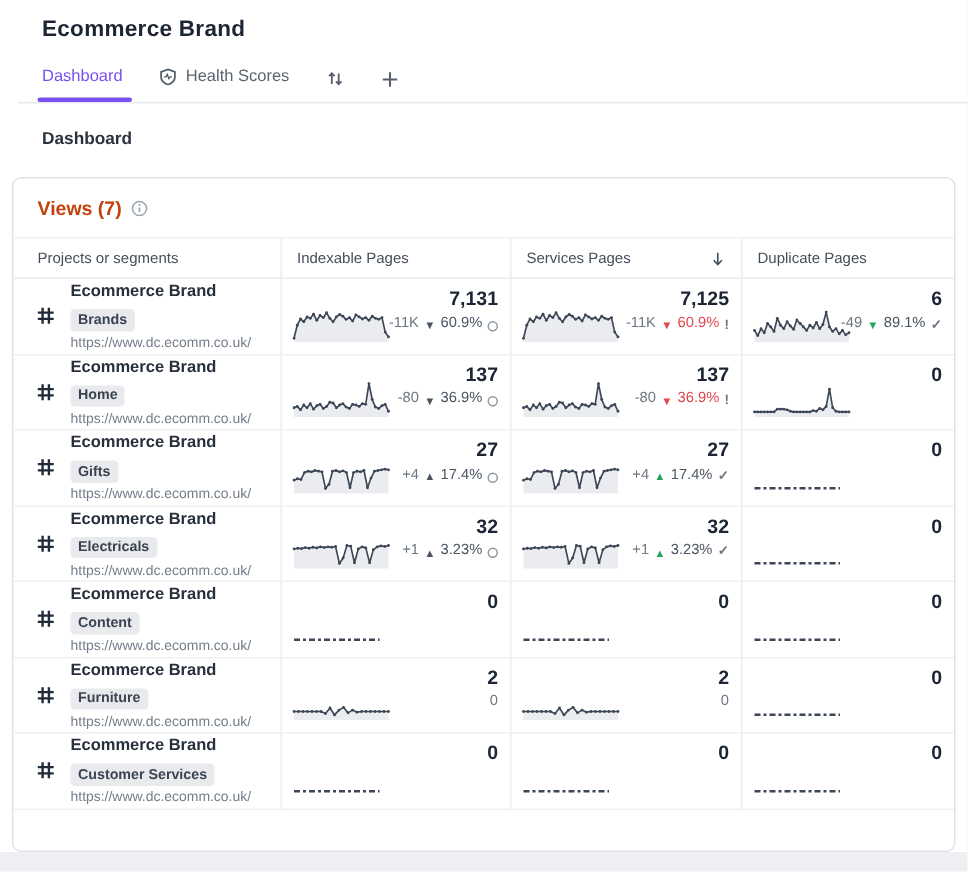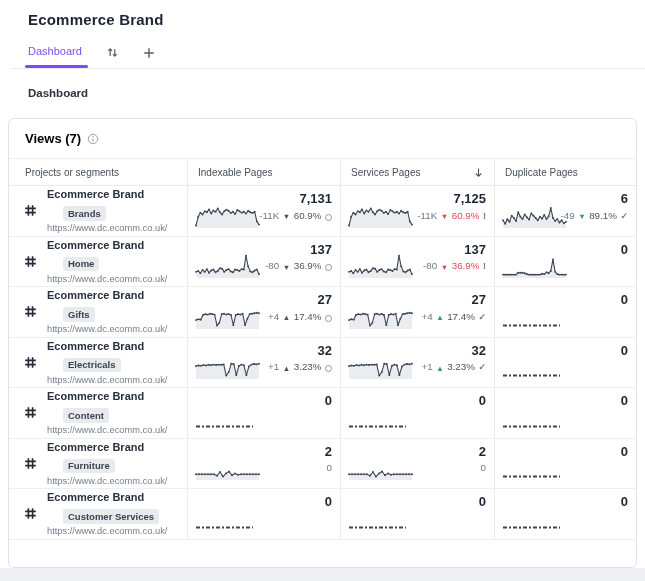--- a/index.html
+++ b/index.html
@@ -22,35 +22,35 @@
   .tab.active { color:#7a4ff0; font-weight:400; }
   .tab.active::after { content:""; position:absolute; left:-3px; right:-6px; bottom:0; height:3px; background:#7a4ff0; border-radius:2px; }
   .tab-icon-btn { padding-bottom:9px; display:flex; align-items:center; cursor:pointer; }
   .icon-svg { display:block; }
 
   .section-label { font-size:11.5px; font-weight:700; color:#2b333f; padding:18px 16px 0 16px; }
 
   
   .card { position:absolute; left:8px; top:118px; width:629px; height:450px; background:#fff; border:1px solid #dfe3e8; border-radius:6px; }
   .card-title-row { height:39px; display:flex; align-items:center; gap:6px; padding:0 16px; }
-  .views-title { font-size:13px; font-weight:700; color:#000000; }
+  .views-title { font-size:13px; font-weight:700; color:#c2410c; }
 
   .thead, .row { display:grid; grid-template-columns:178px 153px 154px 1fr; }
   .thead { height:28px; border-top:1px solid #edeff2; border-bottom:1px solid #e7eaee; align-items:center; }
   .th { font-size:10px; color:#454f5b; padding:0 10px; height:100%; display:flex; align-items:center; }
   .th:first-child { padding-left:16px;text-align:center; }
   .thead > .th + .th, .row > .cell + .cell { border-left:1px solid #e9ebee; }
   .sort-arrow { margin-left:auto; display:flex; align-items:center; }
 
   .row { height:50.5px; border-bottom:1px solid #edeff2; cursor:pointer; }
   .cell { height:100%; }
 
   .proj { display:flex; align-items:center; gap:9px; padding-left:14px; }
   .proj-name { font-size:11px; font-weight:700; color:#28303d; line-height:1.1; margin-bottom:2px; }
-  .badge { display:inline-block; background:#e8eaee; border-radius:3px; padding:1.5px 5px 2px 5px; font-size:9.5px; font-weight:700; color:#3a4350; margin-bottom:2.5px;margin-left:16px; }
+  .badge { display:inline-block; background:#e8eaee; border-radius:3px; padding:1.5px 5px 2px 5px; font-size:9.5px; font-weight:700; color:#3a4350; margin-bottom:2.5px; }
   .proj-url { font-size:9.3px; color:#737d89; }
 
   .metric { position:relative; }
   .spark { position:absolute; left:7px; bottom:7px; width:66px; height:30px; }
   .mvalue { position:absolute; top:5px; right:8px; font-size:13px; font-weight:700; color:#1d2534; }
   .mchange { position:absolute; top:23.5px; right:8px; font-size:9.8px; color:#6e7883; display:flex; gap:3.5px; align-items:flex-end; white-space:nowrap; }
   .tri { font-size:7.5px; line-height:1; }
   .c-red { color:#e0464d; }
   .c-green { color:#23a55a; }
   .c-neutral { color:#4a5561; }
@@ -62,20 +62,29 @@
 
 <div class="page">
 
   <div class="app-header">
     <h1 class="page-title">Ecommerce Brand</h1>
   </div>
 
   <div class="tabs">
     <div class="tab active">
       <span>Dashboard</span>
+    </div>
+    <div class="tab">
+      <span>
+        <svg class="icon-svg" width="12" height="12" viewBox="0 0 12 12">
+            <path d="M6 1.3 L10.6 2.9 V6.3 C10.6 8.9 8.7 10.4 6 11.5 C3.3 10.4 1.4 8.9 1.4 6.3 V2.9 Z" fill="none" stroke="#555e6a" stroke-width="1.2"></path>
+            <path d="M3.3 6.2 L4.7 6.2 L5.5 4.6 L6.6 7.4 L7.4 6.2 L8.7 6.2" fill="none" stroke="#555e6a" stroke-width="0.9"></path>
+          </svg>
+      </span>
+      <span>Health Scores</span>
     </div>
     <div class="tab-icon-btn">
       <span>
         <svg class="icon-svg" width="13" height="13" viewBox="0 0 13 13">
             <path d="M4.2 10 V3 M2.4 4.8 L4.2 2.9 L6 4.8" fill="none" stroke="#555e6a" stroke-width="1.2"></path>
             <path d="M8.8 3 V10 M7 8.2 L8.8 10.1 L10.6 8.2" fill="none" stroke="#555e6a" stroke-width="1.2"></path>
           </svg>
       </span>
     </div>
     <div class="tab-icon-btn">

